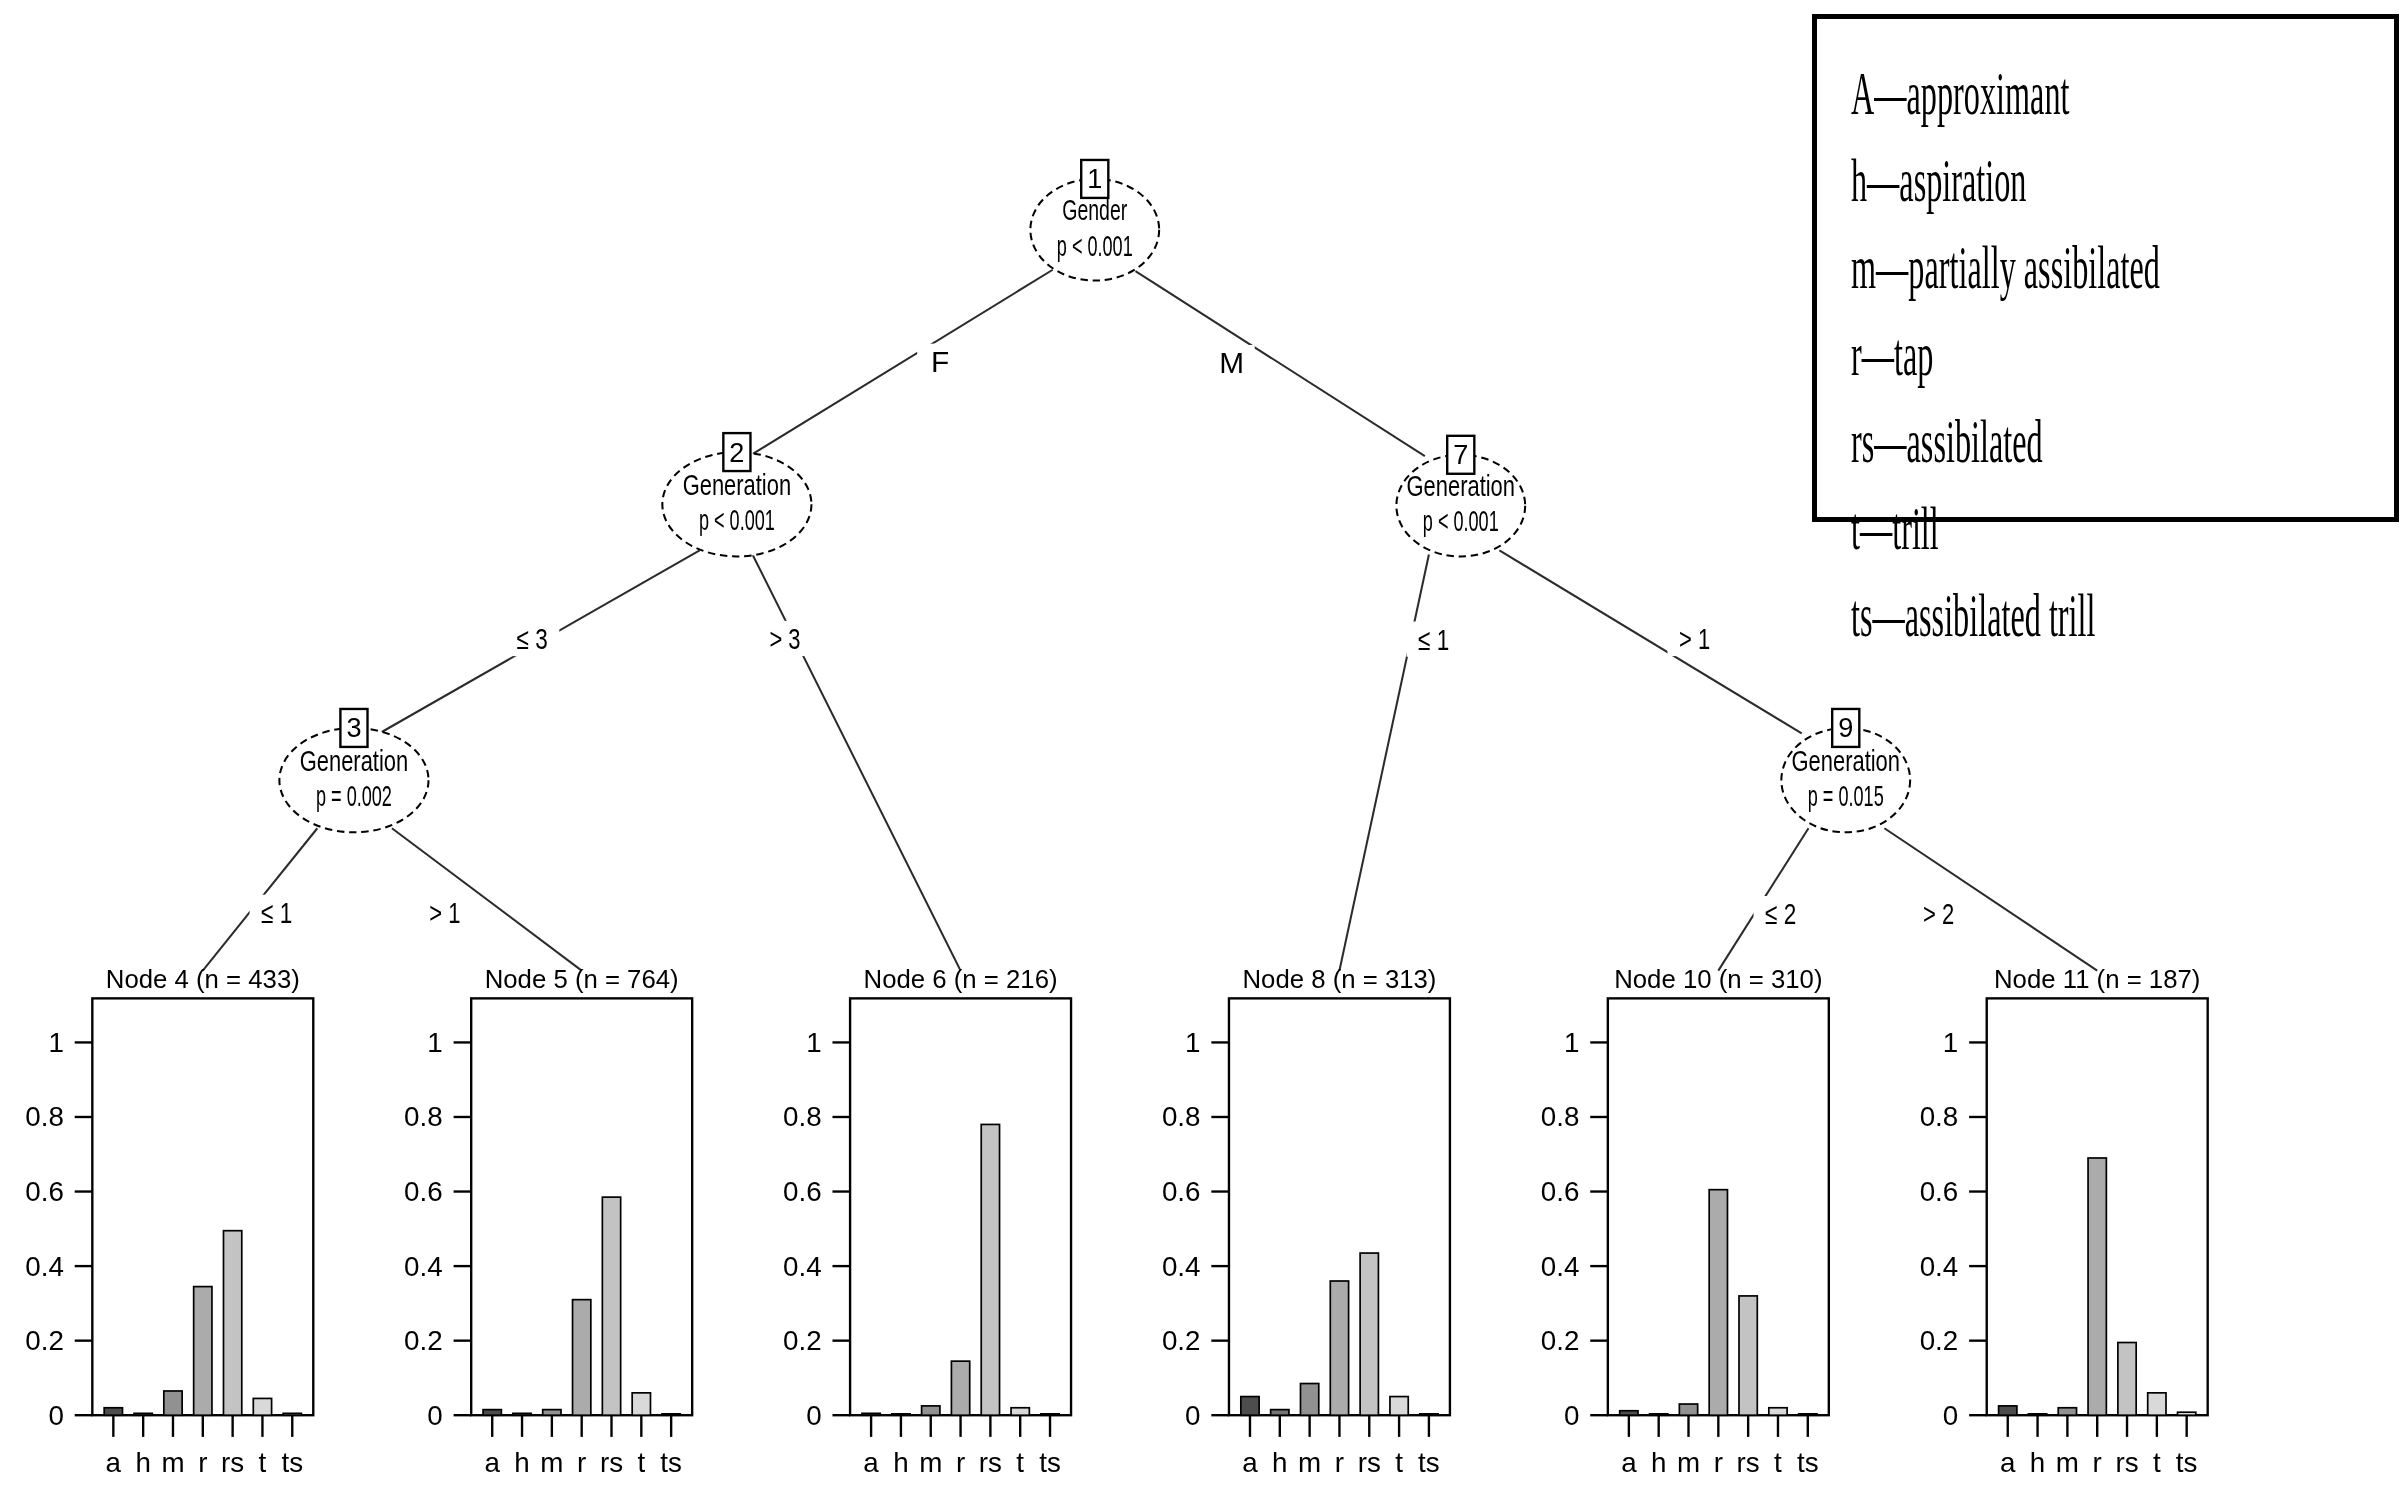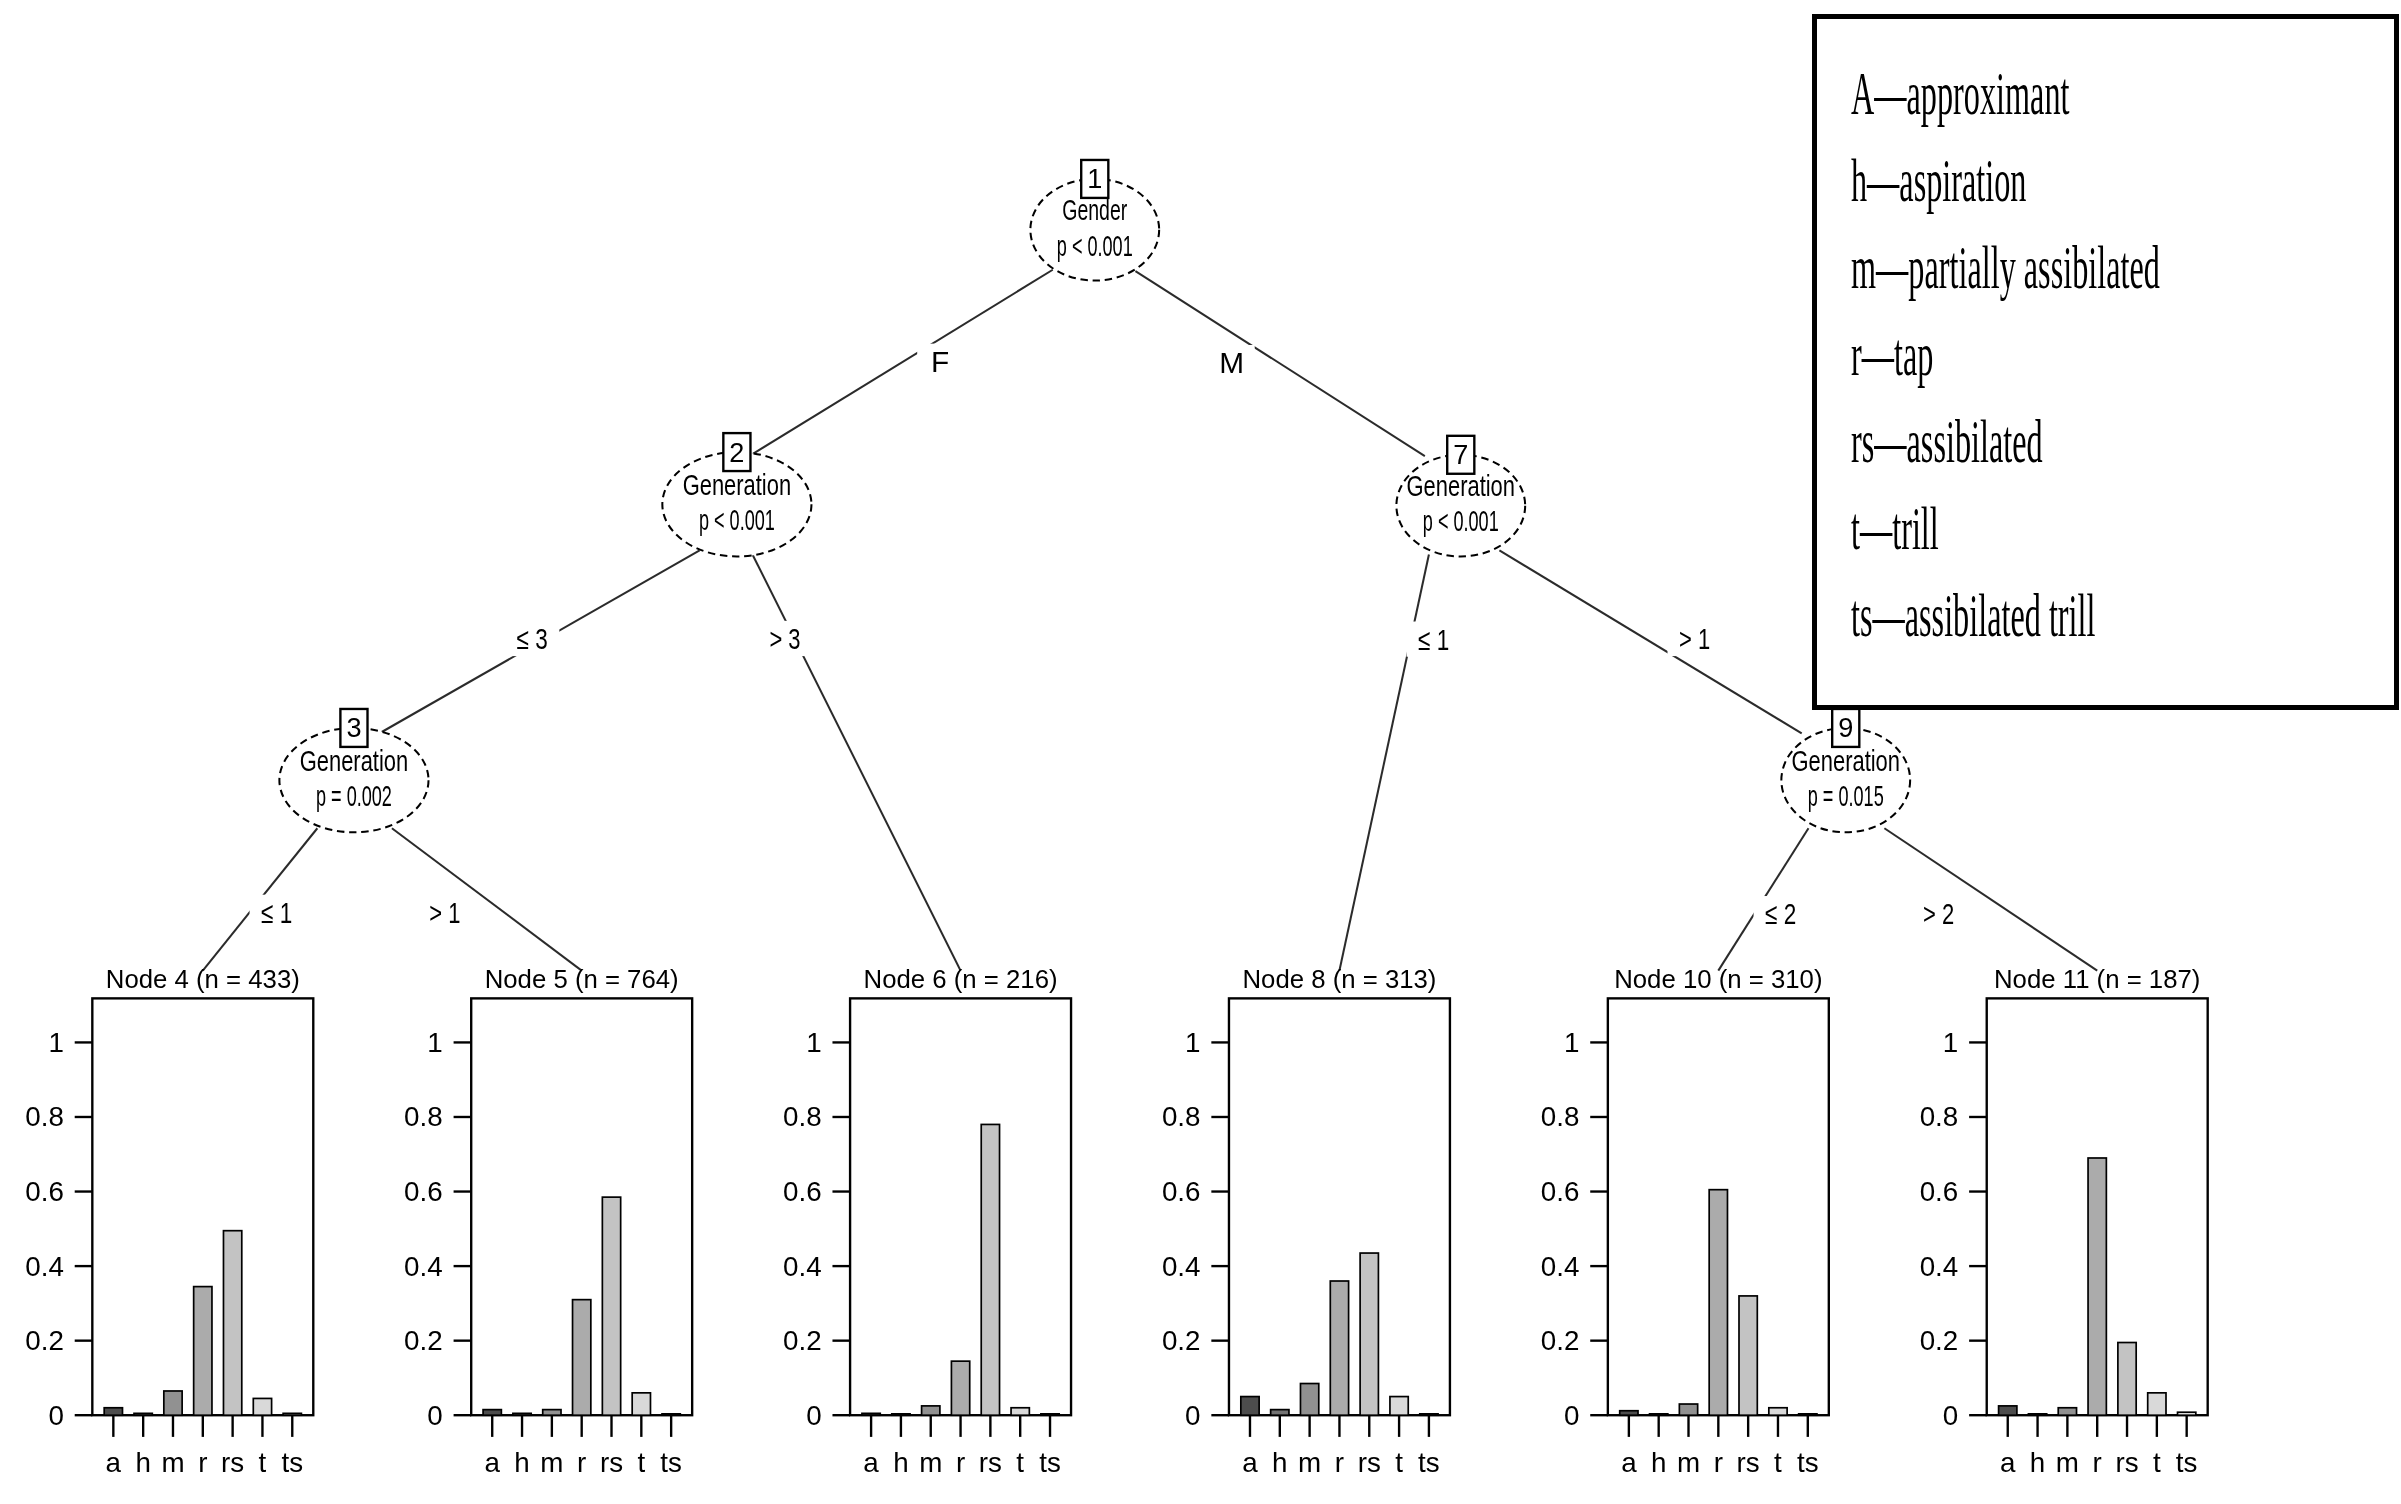--- a/index.html
+++ b/index.html
@@ -1,19 +1,19 @@
 <!DOCTYPE html>
 <html style="font-size:11px"><head>
 <meta charset="utf-8">
 <style>
   html,body{margin:0;padding:0;width:2401px;height:1504px;background:#ffffff;overflow:hidden;}
   #figure{position:relative;width:2401px;height:1504px;background:#ffffff;font-family:"Liberation Sans",sans-serif;}
   #tree-svg{position:absolute;left:0;top:0;width:2401px;height:1504px;font-family:"Liberation Sans",sans-serif;}
   #legend-box{
-    position:absolute;left:1812px;top:14.2px;width:587px;height:696px;
+    position:absolute;left:1812px;top:14.2px;width:587px;height:508px;
     box-sizing:border-box;border:5.4px solid #000;background:#fff;
     padding:31px 0 0 34px;
   }
   .legend-line{
     font-family:"Liberation Serif",serif;
     font-size:62px;color:#000;line-height:87px;white-space:nowrap;
     transform:scaleX(0.52);transform-origin:0 50%;
   }
   text{fill:#000;}
 </style>

